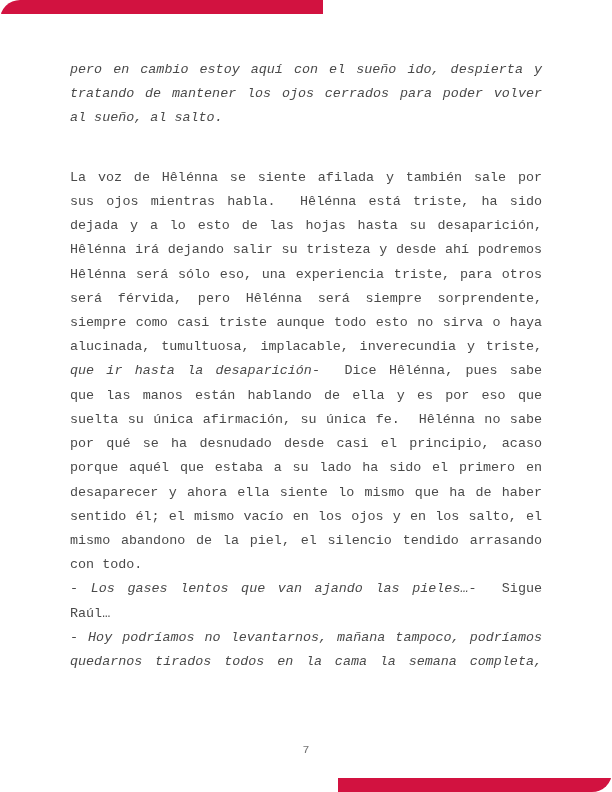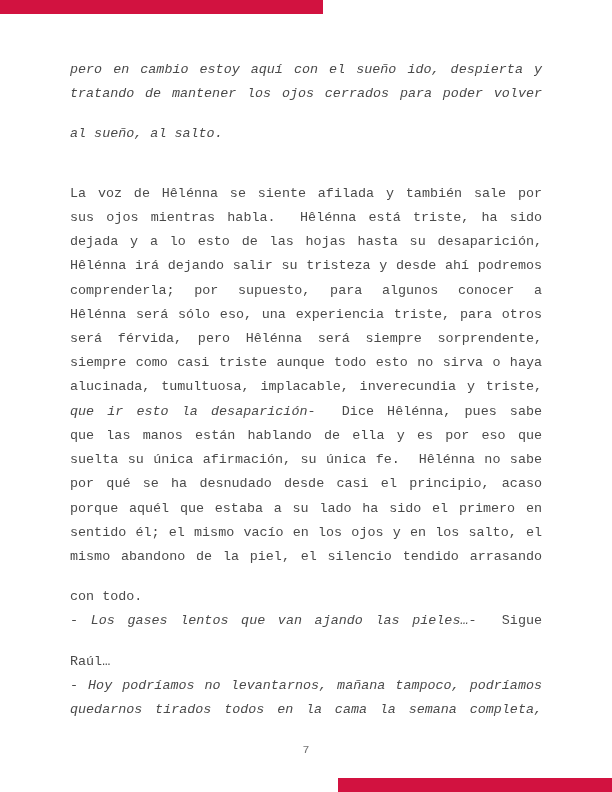--- a/index.html
+++ b/index.html
@@ -7,20 +7,21 @@
     padding: 0;
     background: #ffffff;
   }
   .page {
     position: relative;
     width: 612px;
     height: 792px;
     background: #ffffff;
     overflow: hidden;
     font-family: "Liberation Mono", "DejaVu Sans Mono", monospace;
+    border-radius: 20px;
   }
   .accent-bar {
     position: absolute;
     background: #d21240; 
   }
   .accent-bar.top {
     left: 0;
     top: 0;
     width: 323px;
     height: 14px;
@@ -44,21 +45,20 @@
     height: 24.23px;
     white-space: normal;
   }
   .line.j {
     text-align: justify;
     text-align-last: justify;
   }
   .line.nj {
     text-align: left;
     text-align-last: auto;
-    margin-top: 16px;
   }
   .line.gap {
     margin-top: 35px;
   }
   .seg-italic {
     font-style: italic;
   }
   .seg-roman {
     font-style: normal;
     text-align: center;
@@ -81,30 +81,30 @@
   <div class="accent-bar top" style="background: rgb(210, 18, 64);"></div>
 
   <main class="text-block" id="text-block" style="color: rgb(74, 74, 74);">
       <div class="line j"><span class="seg-italic">pero en cambio estoy aquí con el sueño ido, despierta y</span></div>
       <div class="line j"><span class="seg-italic">tratando de mantener los ojos cerrados para poder volver</span></div>
       <div class="line nj"><span class="seg-italic">al sueño, al salto.</span></div>
       <div class="line j gap"><span class="seg-roman">La voz de Hêlénna se siente afilada y también sale por</span></div>
       <div class="line j"><span class="seg-roman">sus ojos mientras habla. &nbsp;Hêlénna está triste, ha sido</span></div>
       <div class="line j"><span class="seg-roman">dejada y a lo esto de las hojas hasta su desaparición,</span></div>
       <div class="line j"><span class="seg-roman">Hêlénna irá dejando salir su tristeza y desde ahí podremos</span></div>
-      <div class="line j"><span class="seg-roman">comprenderla; por supuesto, para algunos conocer a</span></div>
       <div class="line j"><span class="seg-roman">Hêlénna será sólo eso, una experiencia triste, para otros</span></div>
       <div class="line j"><span class="seg-roman">será férvida, pero Hêlénna será siempre sorprendente,</span></div>
       <div class="line j"><span class="seg-roman">siempre como casi triste aunque todo esto no sirva o haya</span></div>
       <div class="line j"><span class="seg-roman">alucinada, tumultuosa, implacable, inverecundia y triste,</span></div>
-      <div class="line j"><span class="seg-italic">que ir esto la desaparición-</span><span class="seg-roman"> &nbsp;Dice Hêlénna, pues sabe</span></div>
+      <div class="line j"><span class="seg-italic">que ir hasta la desaparición-</span><span class="seg-roman"> &nbsp;Dice Hêlénna, pues sabe</span></div>
       <div class="line j"><span class="seg-roman">que las manos están hablando de ella y es por eso que</span></div>
       <div class="line j"><span class="seg-roman">suelta su única afirmación, su única fe. &nbsp;Hêlénna no sabe</span></div>
       <div class="line j"><span class="seg-roman">por qué se ha desnudado desde casi el principio, acaso</span></div>
       <div class="line j"><span class="seg-roman">porque aquél que estaba a su lado ha sido el primero en</span></div>
+      <div class="line j"><span class="seg-roman">desaparecer y ahora ella siente lo mismo que ha de haber</span></div>
       <div class="line j"><span class="seg-roman">sentido él; el mismo vacío en los ojos y en los salto, el</span></div>
       <div class="line j"><span class="seg-roman">mismo abandono de la piel, el silencio tendido arrasando</span></div>
       <div class="line nj"><span class="seg-roman">con todo.</span></div>
       <div class="line j"><span class="seg-italic">- Los gases lentos que van ajando las pieles…-</span><span class="seg-roman"> &nbsp;Sigue</span></div>
       <div class="line nj"><span class="seg-roman">Raúl…</span></div>
       <div class="line j"><span class="seg-italic">- Hoy podríamos no levantarnos, mañana tampoco, podríamos</span></div>
       <div class="line j"><span class="seg-italic">quedarnos tirados todos en la cama la semana completa,</span></div>
     </main>
 
   <div class="page-number" id="page-number" style="color: rgb(117, 117, 117);">7</div>

